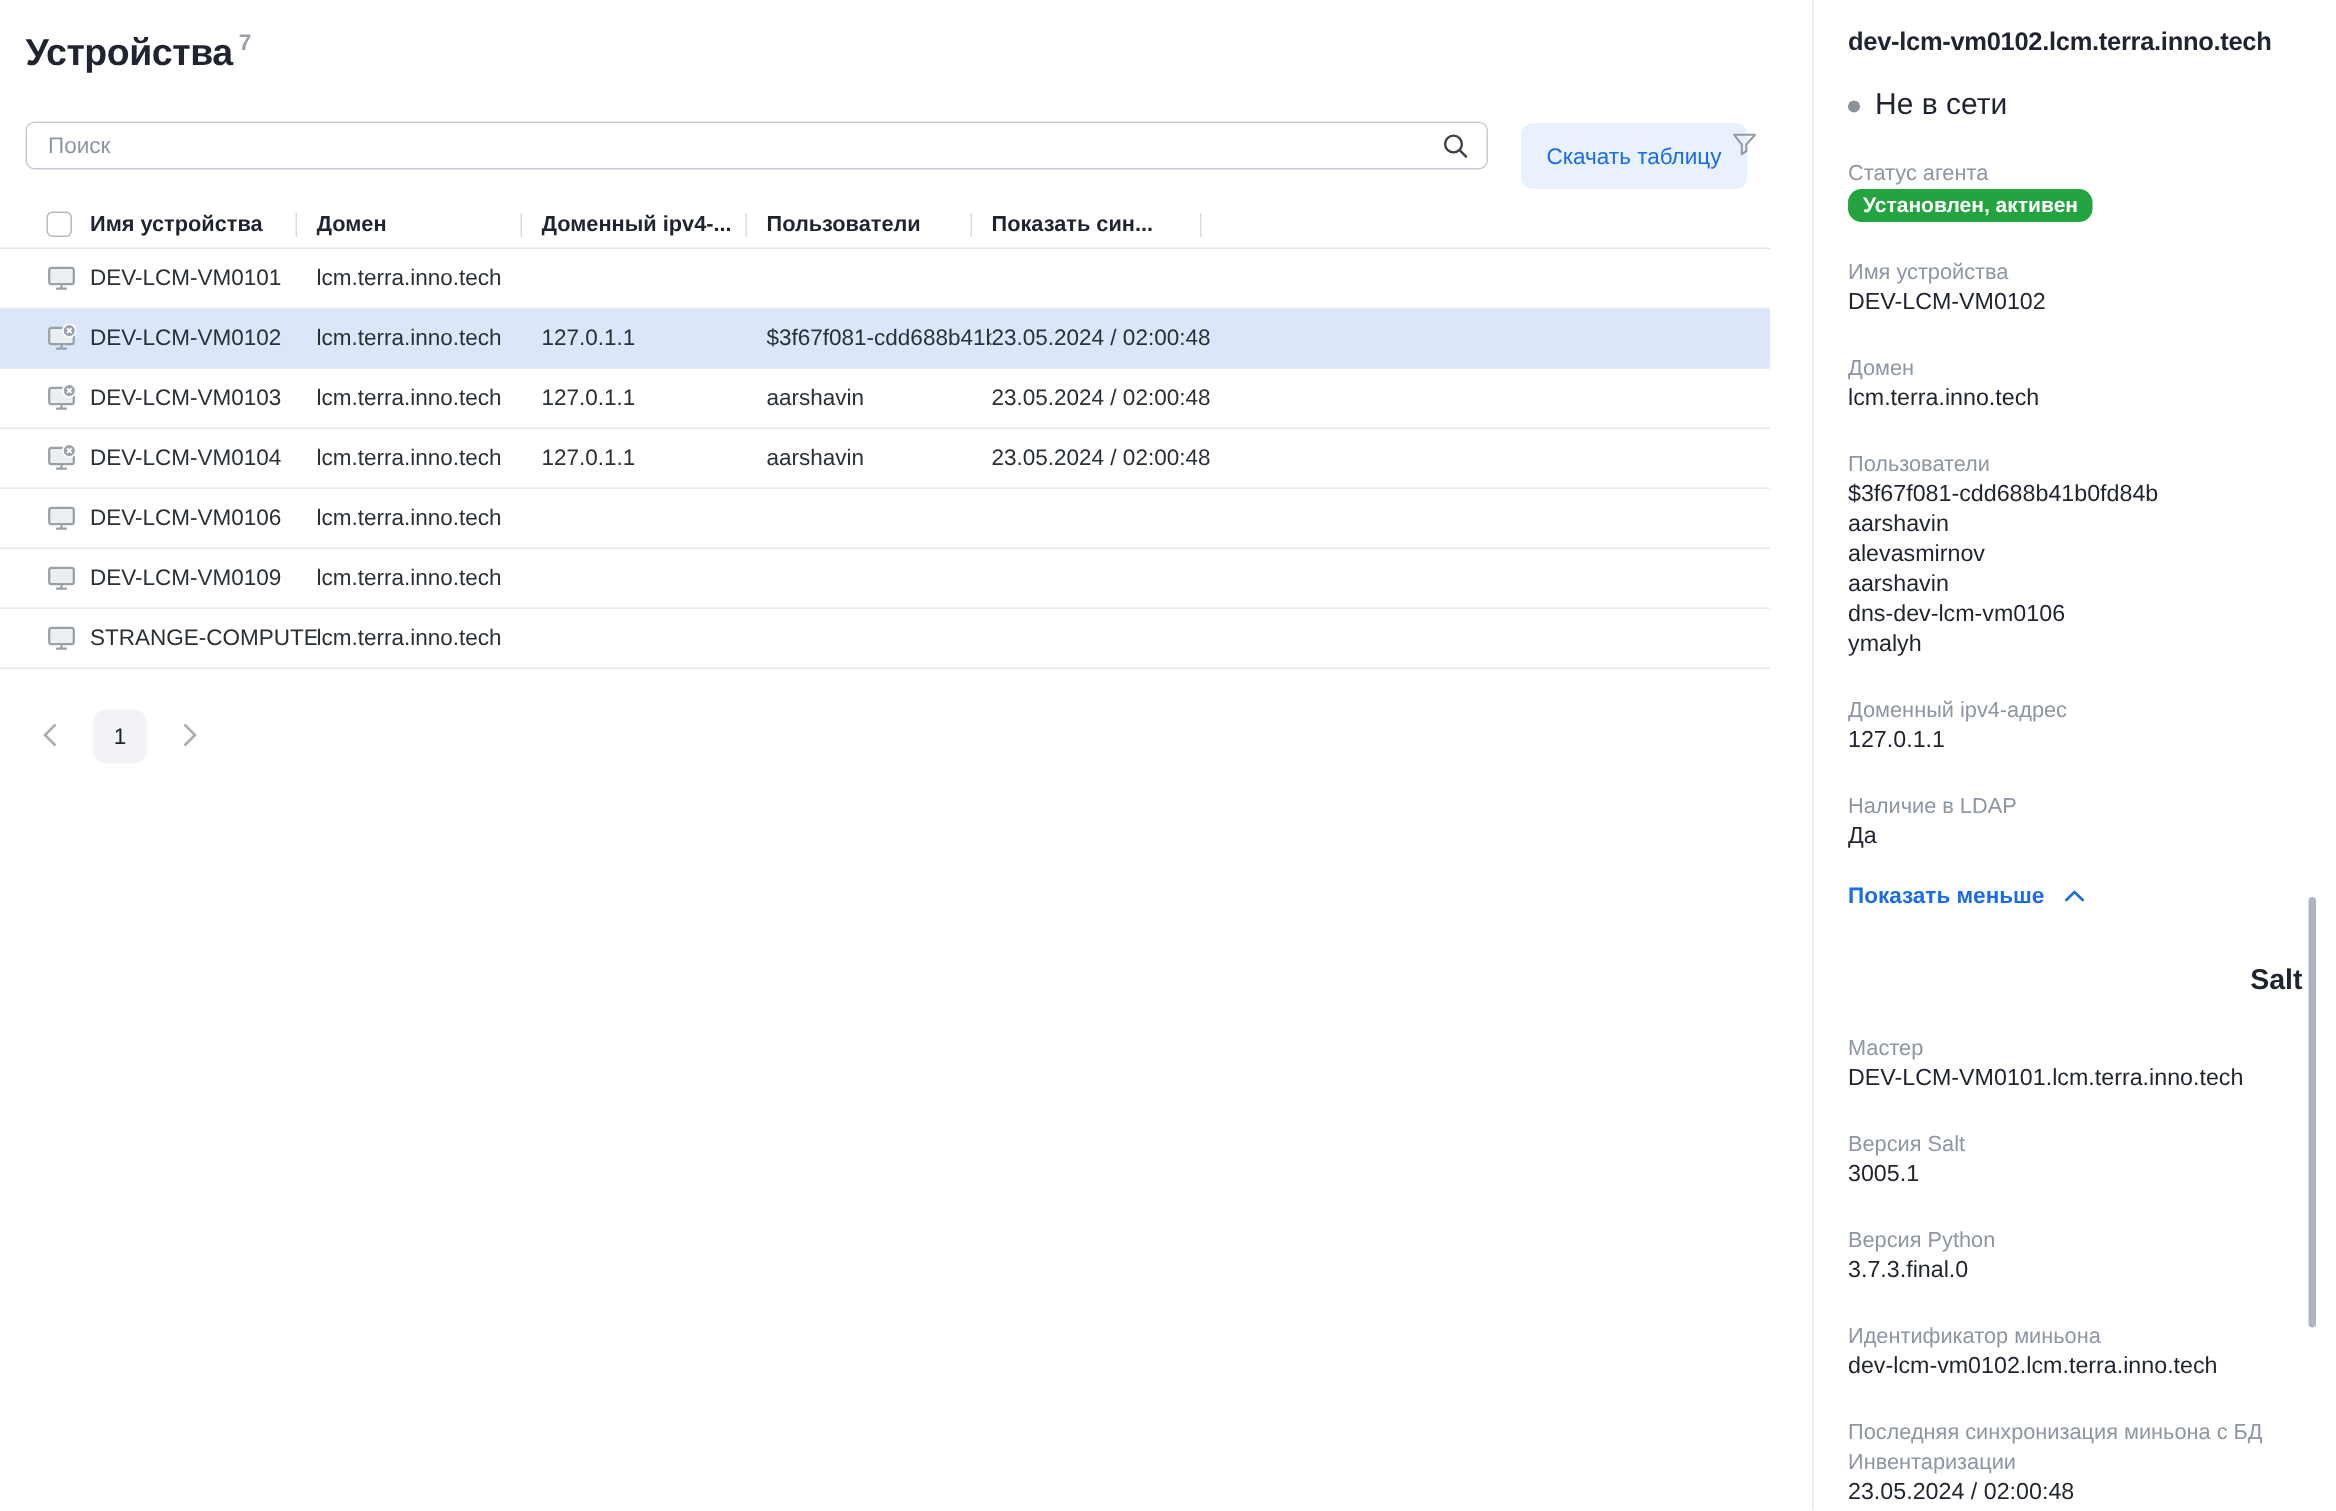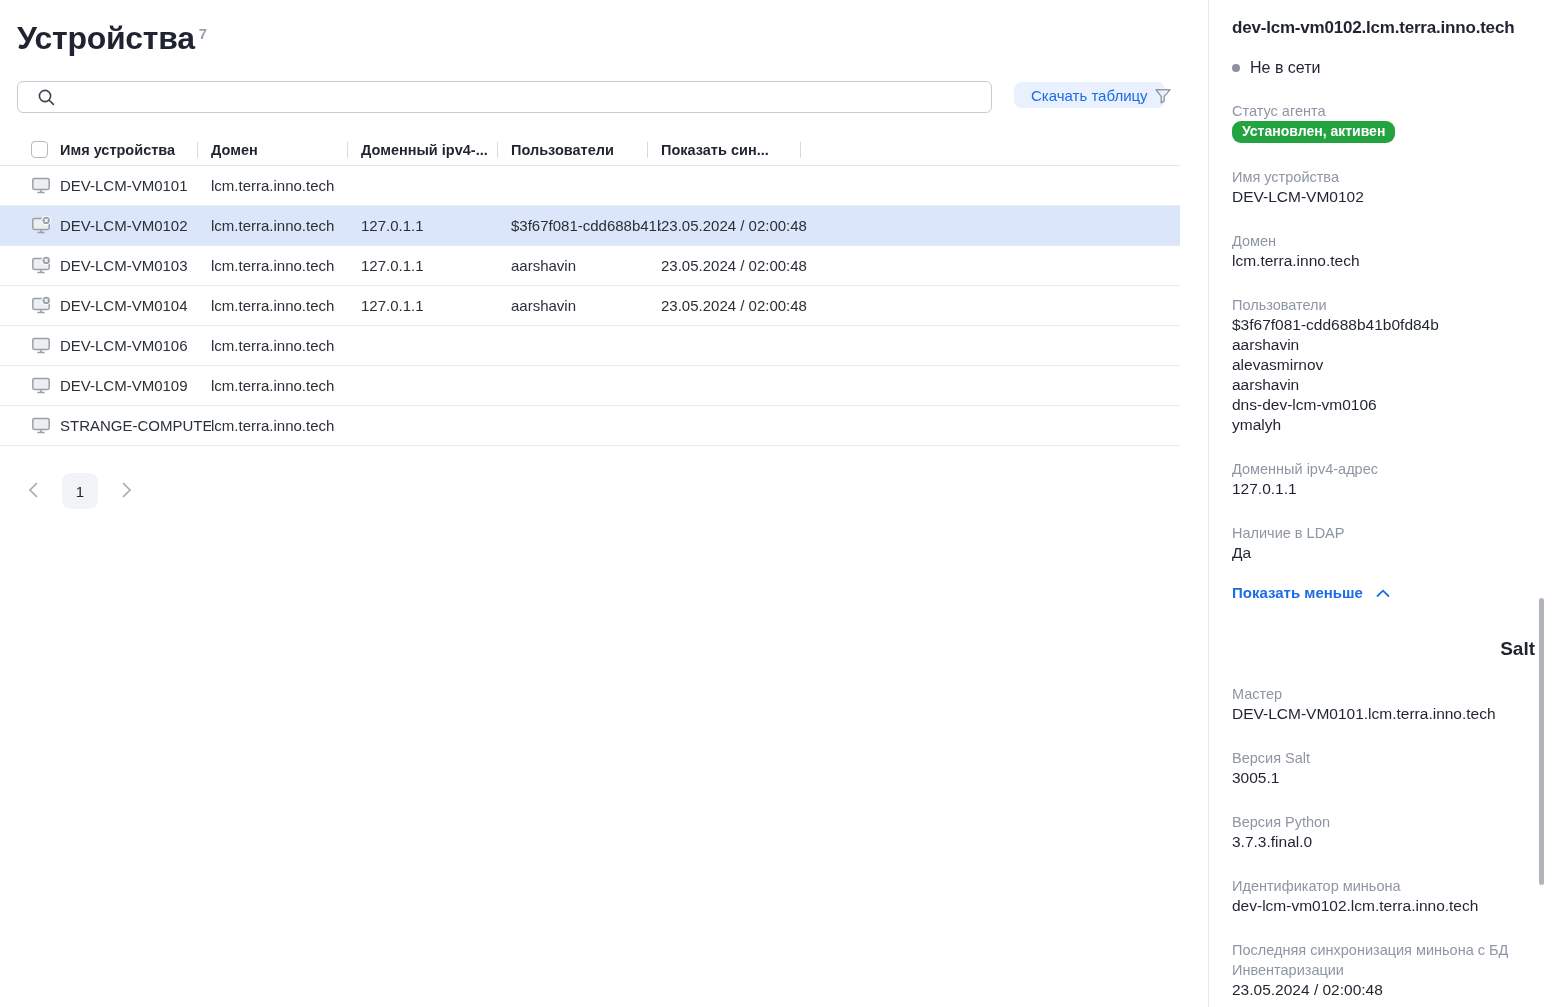--- a/index.html
+++ b/index.html
@@ -7,37 +7,37 @@
   body {
     width:1557px; height:1007px; position:relative; overflow:hidden;
     background:#ffffff; color:#20242c;
     font-family:"Liberation Sans", sans-serif;
   }
 
   
   .main { position:absolute; left:0; top:0; width:1208px; height:100%; }
 
   .page-header { position:absolute; left:17px; top:20px; white-space:nowrap; }
-  .page-title { display:inline; font-size:32px; font-weight:700; letter-spacing:-0.3px; color:#1f2430; }
+  .page-title { display:inline; font-size:25px; font-weight:700; letter-spacing:-0.3px; color:#1f2430; }
   .page-count { color:#9aa1ab; font-size:15px; font-weight:600; vertical-align:10px; margin-left:4px; }
 
   .search-wrap {
     position:absolute; left:17px; top:81px; width:975px; height:32px;
     border:1px solid #c6ccd4; border-radius:6px; background:#fff;
     display:flex; align-items:center; padding:0 12px;
   }
   .search-wrap input {
     border:none; outline:none; flex:1; font-size:15px; color:#20242c;
     font-family:"Liberation Sans", sans-serif; background:transparent;
   }
   .search-wrap input::placeholder { color:#8e96a3; }
   .search-icon { display:flex; margin-left:8px; cursor:pointer; }
 
   .download-btn {
-    position:absolute; left:1014px; top:82px; height:26px; padding:0 17px;
+    position:absolute; left:1014px; top:82px; height:44px; padding:0 17px;
     background:#e8f1fd; color:#1b6ce6; border:none; border-radius:8px;
     font-size:15px; font-family:"Liberation Sans", sans-serif; cursor:pointer;
   }
   .filter-btn { position:absolute; left:1154px; top:88px; background:none; border:none; padding:0; cursor:pointer; display:flex; }
 
   
   .table { position:absolute; left:0; top:134px; width:1180px; }
   .tr { display:flex; align-items:center; }
   .thead { height:32px; border-bottom:1px solid #e2e5e9; font-weight:700; font-size:14.5px; color:#1f2430; }
   .row { height:40px; border-bottom:1px solid #e9ebee; font-size:15px; color:#2a3038; cursor:pointer; }
@@ -68,21 +68,21 @@
     width:36px; height:36px; margin:0 24px; background:#f2f3f6; border:none; border-radius:9px;
     font-size:15px; color:#20242c; font-family:"Liberation Sans", sans-serif; cursor:pointer;
   }
 
   
   .sidebar {
     position:absolute; left:1208px; top:0; width:349px; height:100%;
     border-left:1px solid #e3e6ea; background:#fff; padding:18px 22px 0 23px;
   }
   .side-title { font-size:17px; font-weight:700; letter-spacing:-0.2px; margin:0 0 21px 0; color:#1f2430; }
-  .net-status { display:flex; align-items:center; gap:10px; font-size:16px; color:#1f2430; }
+  .net-status { display:flex; align-items:center; gap:10px; font-size:20px; color:#1f2430; }
   .status-dot { width:8px; height:8px; border-radius:50%; background:#8b929c; flex:none; }
   .field { margin-bottom:12px; }
   .field-label { color:#8e96a3; font-size:14.5px; line-height:20px;margin-top:24px; }
   .field-value { font-size:15.5px; color:#1f2430; line-height:20px; word-break:break-all; }
   .badge-green {
     display:inline-block; background:#23a440; color:#fff; font-weight:700; font-size:14px;
     padding:2px 10px 3px; border-radius:9px; line-height:17px; word-break:normal;
   }
   .show-less {
     margin-top:21px; display:flex; align-items:center; gap:13px;
@@ -99,20 +99,21 @@
 </head>
 <body>
 
 <div class="main">
 
   <div class="page-header">
     <h1 class="page-title">Устройства</h1><span class="page-count">7</span>
   </div>
 
   <div class="search-wrap">
+    <input type="text" placeholder="Поиск" style="">
     <span class="search-icon">
       <svg width="17" height="17" viewBox="0 0 17 17">
           <circle cx="7" cy="7" r="5.6" fill="none" stroke="#3c424c" stroke-width="1.6"></circle>
           <path d="M11.2 11.2l4.2 4.2" stroke="#3c424c" stroke-width="1.6" stroke-linecap="round"></path>
         </svg>
     </span>
   </div>
 
   <button class="download-btn">Скачать таблицу</button>
 

